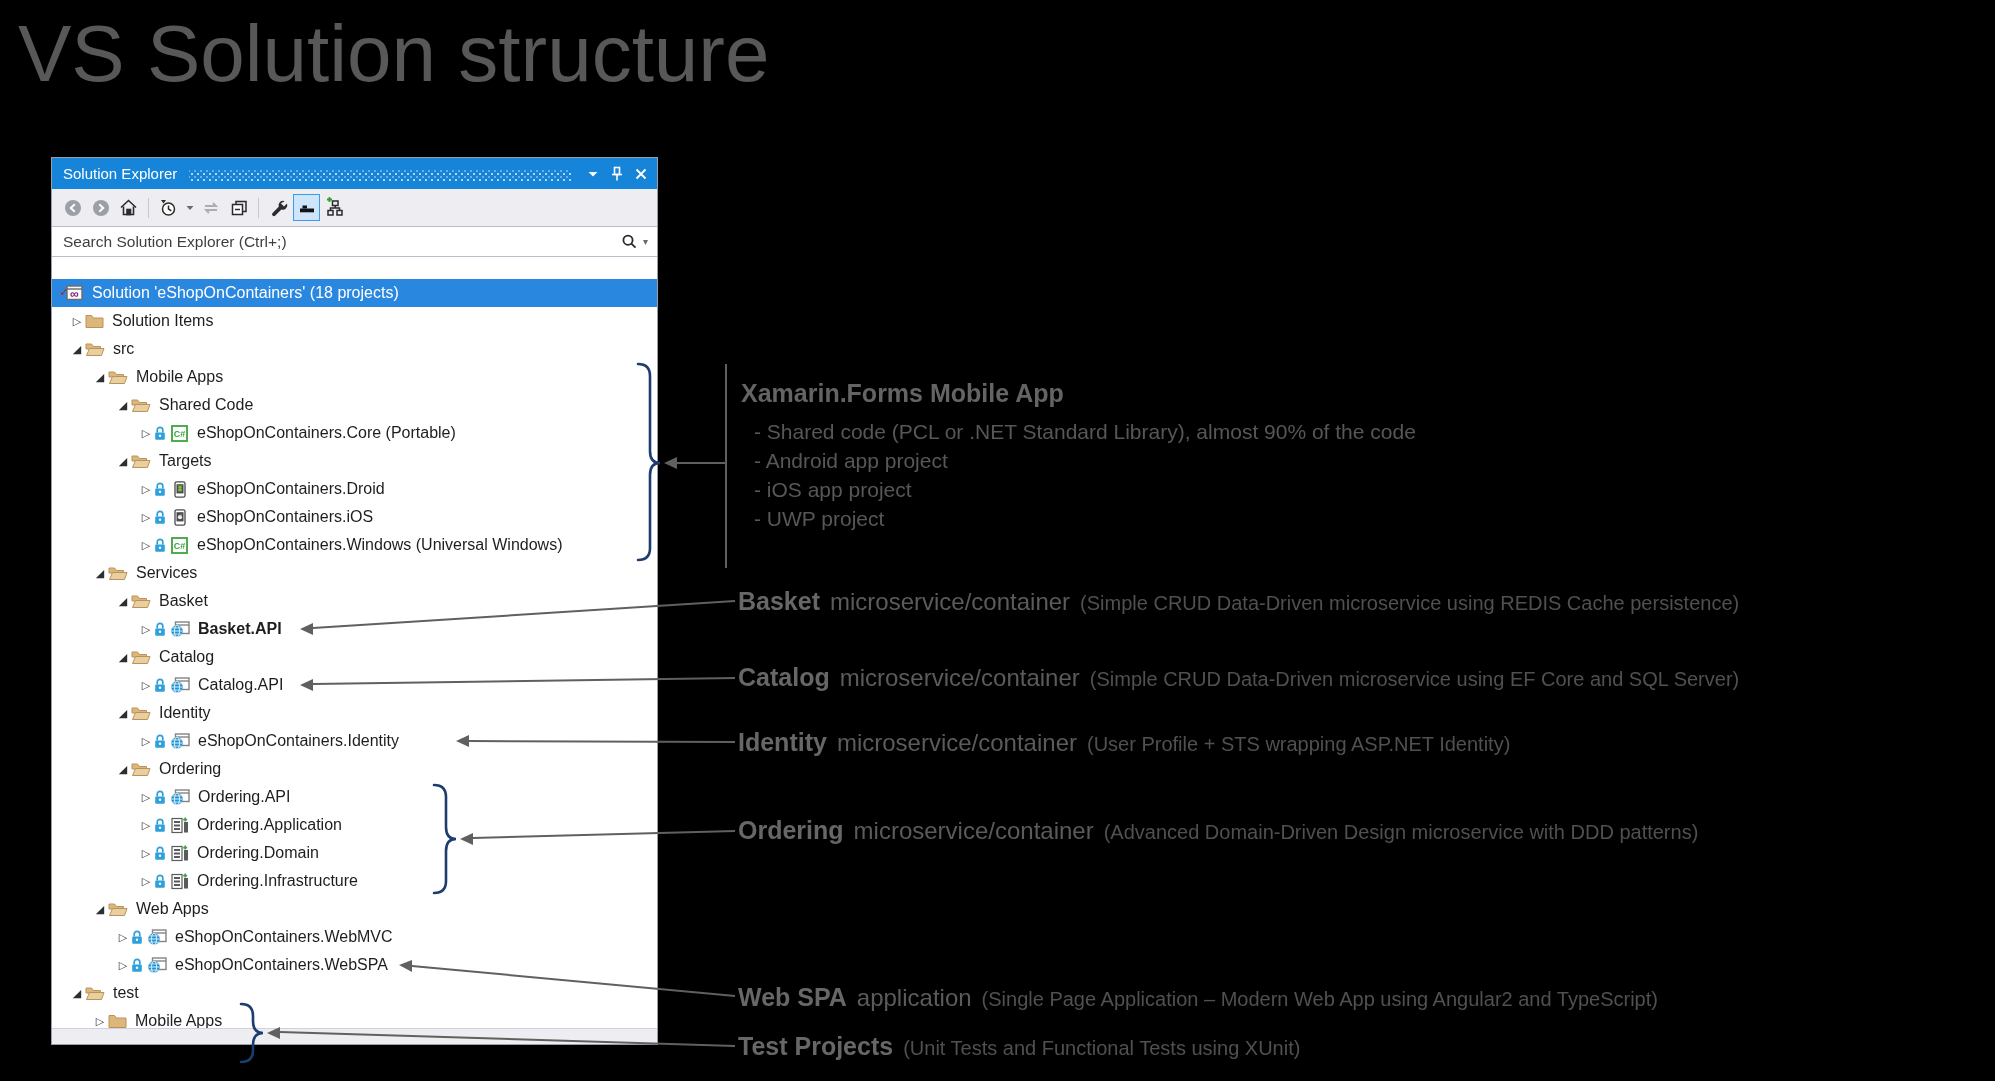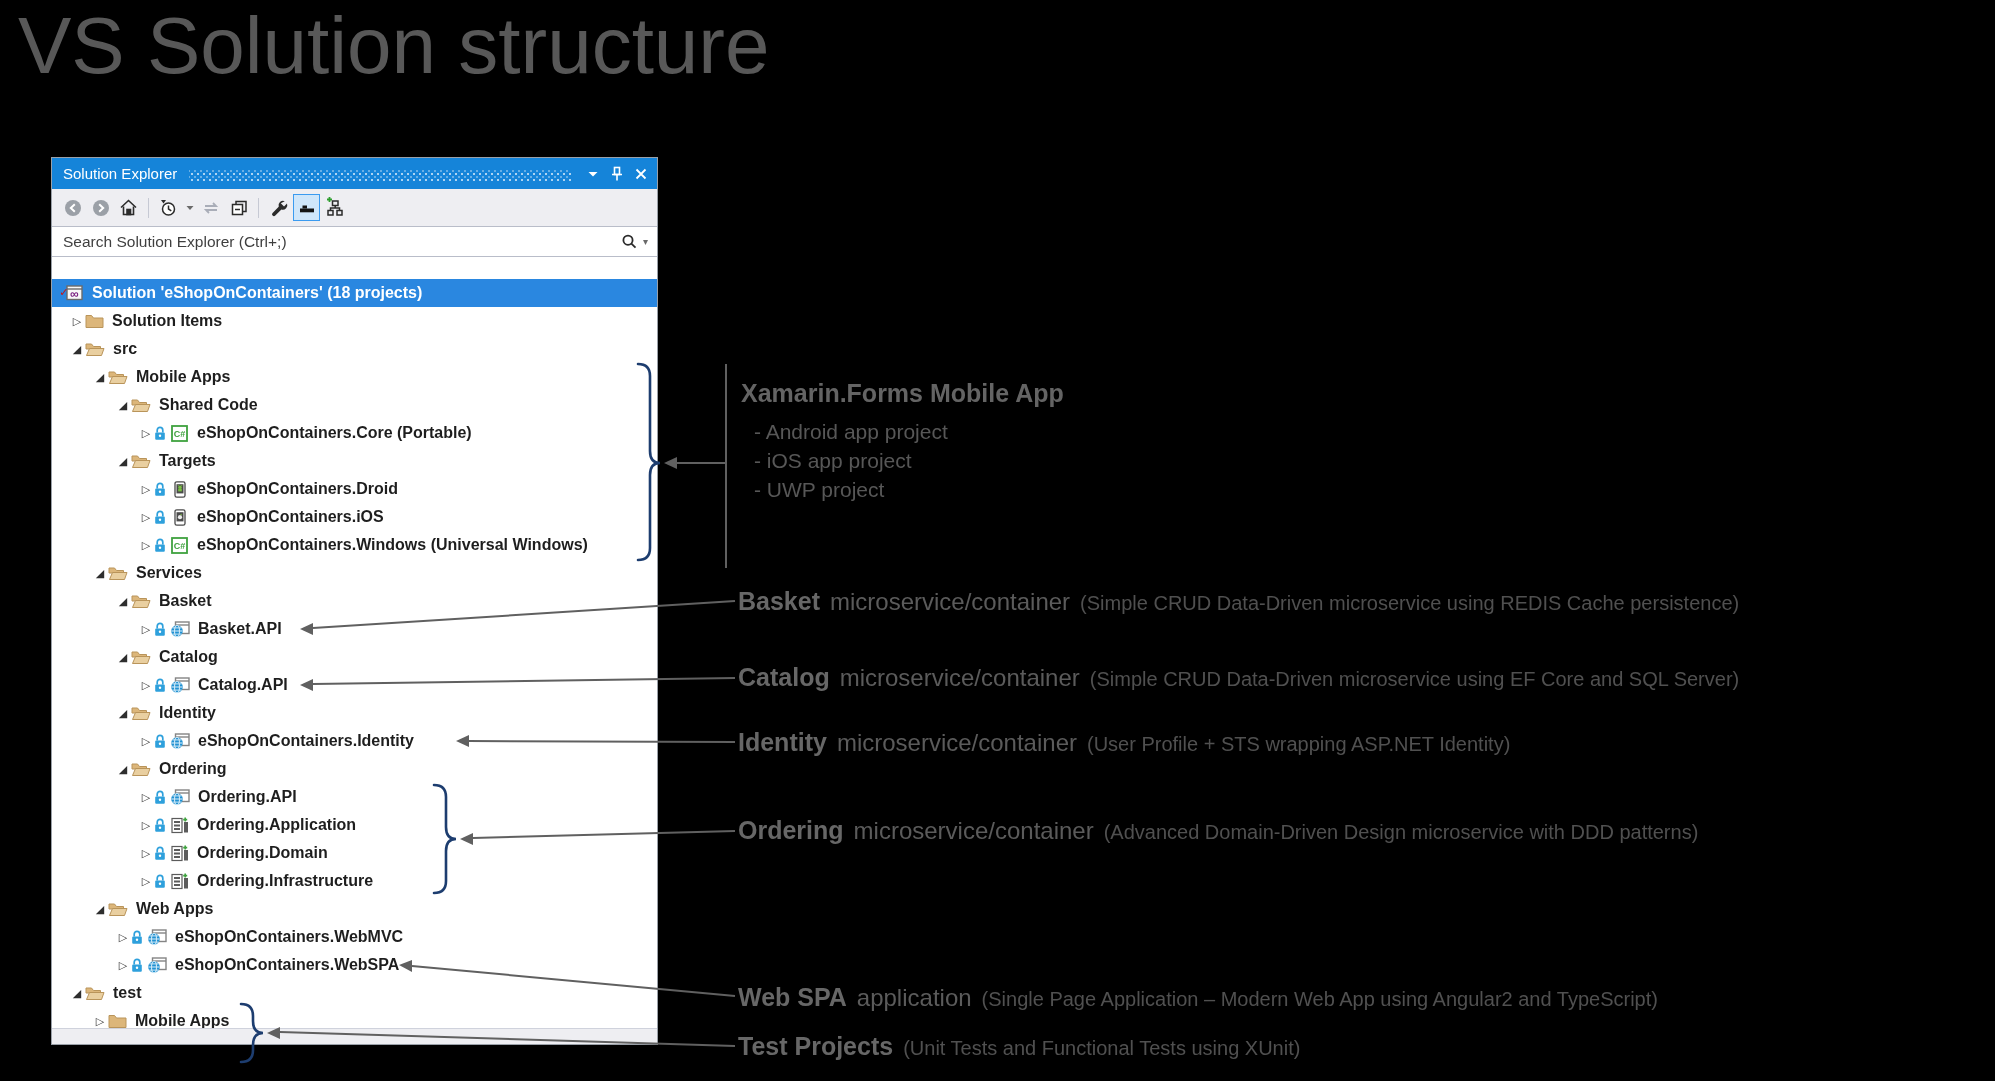--- a/index.html
+++ b/index.html
@@ -1,20 +1,20 @@
 <!DOCTYPE html>
 <html><head>
 <meta charset="utf-8">
 <style>
   html,body{margin:0;padding:0;background:#000;}
   .stage{position:relative;width:1995px;height:1081px;background:#000;overflow:hidden;
          font-family:"Liberation Sans","DejaVu Sans",sans-serif;}
 
   
-  .page-title{position:absolute;left:18px;top:0px;margin:0;font-size:80px;font-weight:300;
+  .page-title{position:absolute;left:18px;top:8px;margin:0;font-size:80px;font-weight:300;
               color:#585858;letter-spacing:0;}
 
   
   .panel{position:absolute;left:51px;top:157px;width:607px;height:888px;background:#eeeef2;
          border:1px solid #9aa0a8;box-sizing:border-box;display:flex;flex-direction:column;}
   .titlebar{height:31px;flex:none;background:#1584d9;display:flex;align-items:center;
             padding:0 4px 0 11px;}
   .tb-title{color:#fff;font-size:15px;white-space:nowrap;}
   .grip{flex:1;height:11px;margin:3px 10px 0 12px;
         background-image:radial-gradient(rgba(255,255,255,.65) 1px,transparent 1.4px),
@@ -34,21 +34,21 @@
   .search::placeholder{color:#3f3f3f;opacity:1;}
   .search-caret{font-size:10px;color:#6a6a6a;margin-left:5px;}
 
   .tree{flex:1;background:#fff;padding-top:22px;overflow:hidden;}
   .row{height:28px;display:flex;align-items:center;font-size:16px;color:#1e1e1e;white-space:nowrap;box-sizing:border-box;}
   .row.sel{background:#2a87e0;color:#fff;}
   .exp{width:16px;flex:none;text-align:center;font-size:11px;color:#2e2e2e;line-height:1;}
   .row.sel .exp{color:#fff;}
   .lockslot{flex:none;display:inline-flex;margin-right:4px;}
   .iconslot{flex:none;display:inline-flex;justify-content:center;min-width:19px;margin-right:7px;}
-  .lbl{padding-left:1px;font-weight:bold;}
+  .lbl{padding-left:1px;}
   .lbl.b{font-weight:bold;text-align:right;}
   .bottomstrip{height:15px;flex:none;background:#eeeef2;border-top:1px solid #cfd2dc;}
 
   
   .connectors{position:absolute;left:0;top:0;pointer-events:none;z-index:6;}
 
   
   .ann-item{position:absolute;left:738px;transform:translateY(-50%);white-space:nowrap;z-index:7;}
   .ab{font-weight:bold;font-size:25px;color:#676767;margin-right:10px;}
   .am{font-size:24px;color:#5b5b5b;margin-right:10px;}
@@ -612,20 +612,21 @@
       <polygon points="456,741 469,735 469,747"></polygon>
       <polygon points="460,839 473,833 473,845"></polygon>
       <polygon points="399,965 412,960 412,972"></polygon>
       <polygon points="267,1033 280,1027 280,1039"></polygon>
     </g>
   </svg>
 
   <div class="ann-xam">
     <div class="xt">Xamarin.Forms Mobile App</div>
     <div id="xam-bullets">
+        <div class="xb">- Shared code (PCL or .NET Standard Library), almost 90% of the code</div>
         <div class="xb">- Android app project</div>
         <div class="xb">- iOS app project</div>
         <div class="xb">- UWP project</div>
       </div>
   </div>
 
   <div class="ann-item" style="top:601px">
     <span class="ab">Basket</span><span class="am">microservice/container</span><span class="as">(Simple CRUD Data-Driven microservice using REDIS Cache persistence)</span>
   </div>
   <div class="ann-item" style="top:677px">

